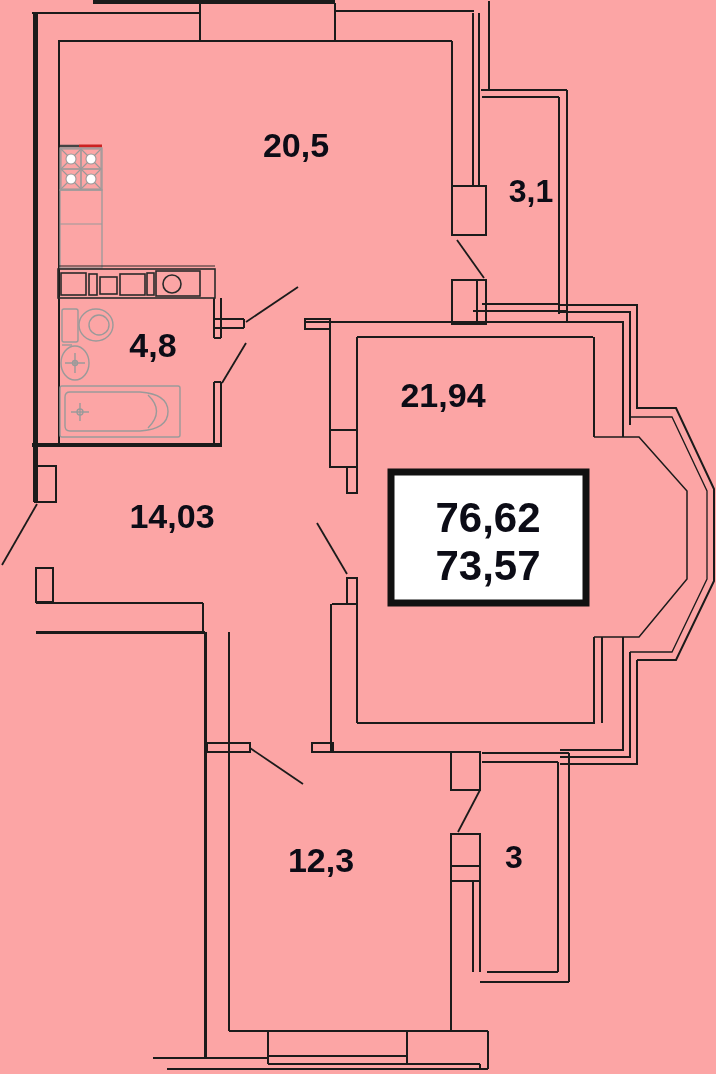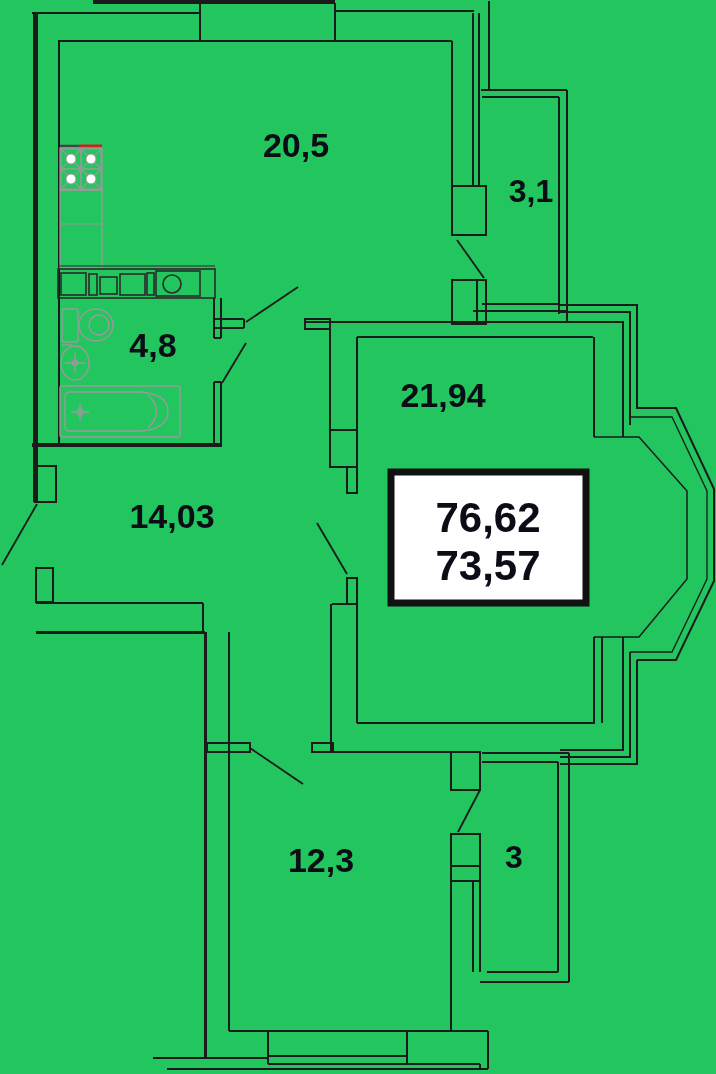--- a/index.html
+++ b/index.html
@@ -1,16 +1,16 @@
 <!DOCTYPE html>
 <html><head>
 <meta charset="utf-8">
 <style>
   html,body { margin:0; padding:0; background:#ffffff; }
-  .plan-wrap { width:716px; height:1074px; background:#22c55e; position:relative; overflow:hidden; }
+  .plan-wrap { width:716px; height:1074px; background:#fca5a5; position:relative; overflow:hidden; }
   svg { display:block; }
   .room-label { font:bold 34px "Liberation Sans", sans-serif; fill:#0c0c16; }
   .room-label-small { font:bold 32px "Liberation Sans", sans-serif; fill:#0c0c16; }
   .summary-label { font:bold 42px "Liberation Sans", sans-serif; fill:#0c0c16; }
   .walls path, .walls rect { stroke:#1b1b1b; fill:none; }
   .fixture { stroke:#9a9a9a; fill:none; }
 </style>
 </head>
 <body>
 

